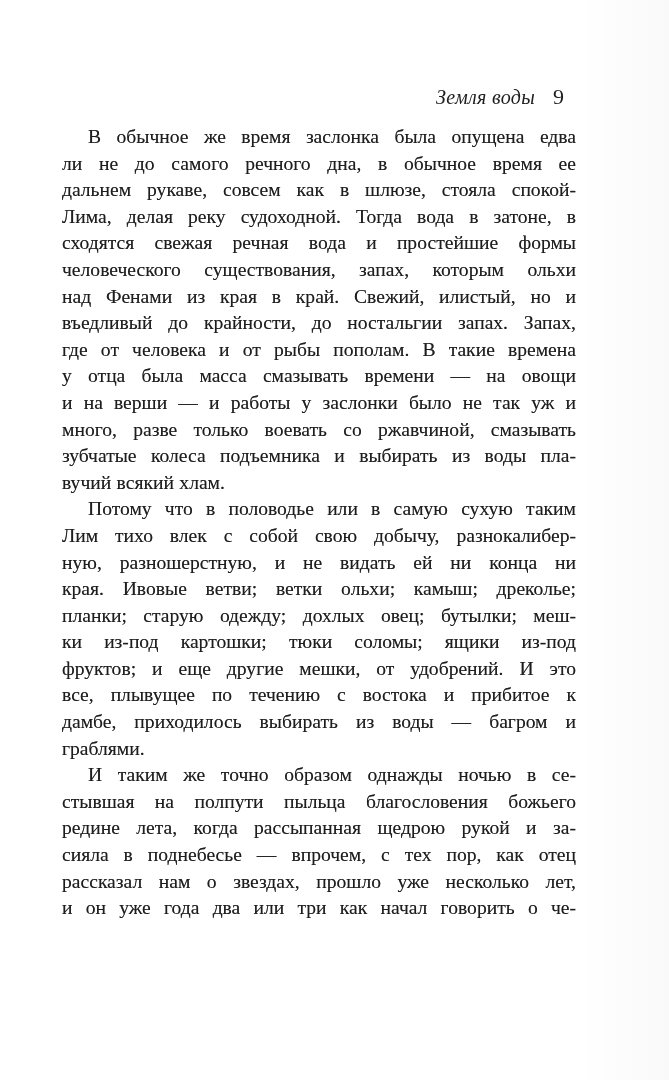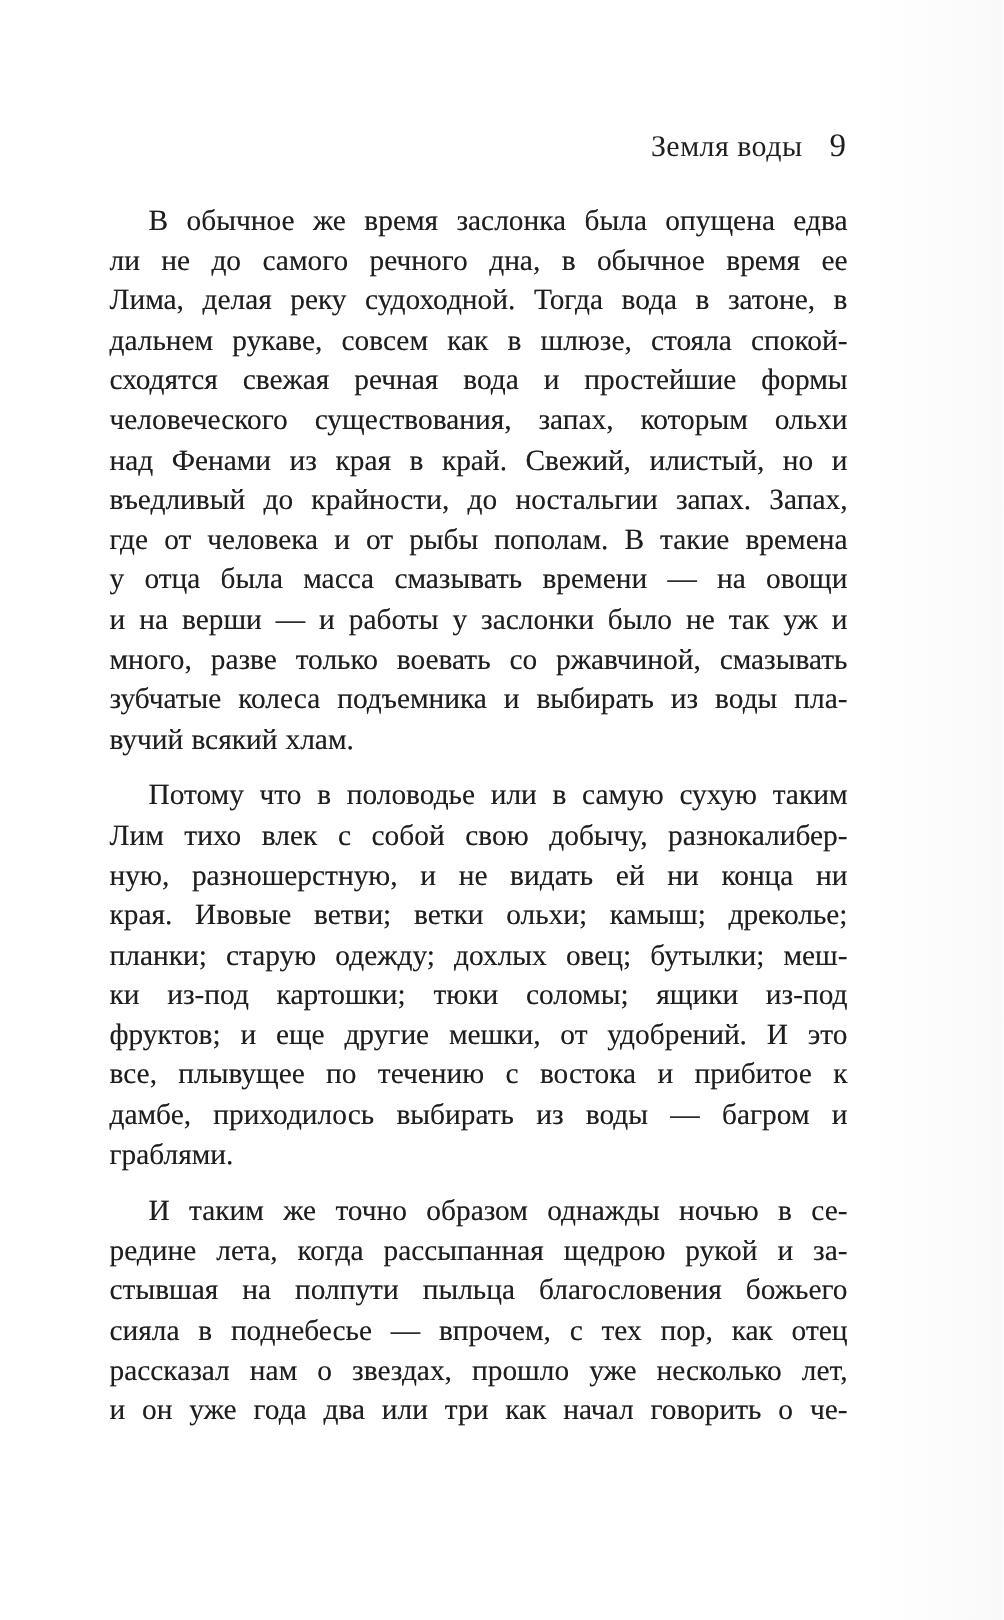--- a/index.html
+++ b/index.html
@@ -26,35 +26,36 @@
   .running-head {
     position: absolute;
     top: 84px;
     right: 105px;
     display: flex;
     align-items: baseline;
     gap: 18px;
     white-space: nowrap;
   }
   .running-title {
+    font-style: italic;
     font-size: 20px;
     letter-spacing: 0.3px;
   }
   .page-number {
     font-style: normal;
     font-size: 22px;
   }
   .text-block {
     position: absolute;
     left: 62px;
     top: 124px;
     width: 514px;
   }
   .paragraph {
-    margin: 11px;
+    margin: 0;
     padding: 0;
   }
   .line {
     font-size: 19.6px;
     line-height: 26.6px;
     text-align: justify;
     text-align-last: justify;
     word-spacing: 0.5px;
     white-space: normal;
     text-shadow: 0 0 0.4px rgba(20,20,20,0.5);
@@ -77,22 +78,22 @@
   <div class="running-head">
     <span class="running-title">Земля воды</span>
     <span class="page-number">9</span>
   </div>
 
   <div class="text-block">
 
     <div class="paragraph">
       <div class="line indent">В обычное же время заслонка была опущена едва</div>
       <div class="line">ли не до самого речного дна, в обычное время ее</div>
+      <div class="line">дальнем рукаве, совсем как в шлюзе, стояла спокой-</div>
       <div class="line">Лима, делая реку судоходной. Тогда вода в затоне, в</div>
-      <div class="line">дальнем рукаве, совсем как в шлюзе, стояла спокой-</div>
       <div class="line">сходятся свежая речная вода и простейшие формы</div>
       <div class="line">человеческого существования, запах, которым ольхи</div>
       <div class="line">над Фенами из края в край. Свежий, илистый, но и</div>
       <div class="line">въедливый до крайности, до ностальгии запах. Запах,</div>
       <div class="line">где от человека и от рыбы пополам. В такие времена</div>
       <div class="line">у отца была масса смазывать времени — на овощи</div>
       <div class="line">и на верши — и работы у заслонки было не так уж и</div>
       <div class="line">много, разве только воевать со ржавчиной, смазывать</div>
       <div class="line">зубчатые колеса подъемника и выбирать из воды пла-</div>
       <div class="line left">вучий всякий хлам.</div>
@@ -106,21 +107,21 @@
       <div class="line">планки; старую одежду; дохлых овец; бутылки; меш-</div>
       <div class="line">ки из-под картошки; тюки соломы; ящики из-под</div>
       <div class="line">фруктов; и еще другие мешки, от удобрений. И это</div>
       <div class="line">все, плывущее по течению с востока и прибитое к</div>
       <div class="line">дамбе, приходилось выбирать из воды — багром и</div>
       <div class="line left">граблями.</div>
     </div>
 
     <div class="paragraph">
       <div class="line indent">И таким же точно образом однажды ночью в се-</div>
+      <div class="line">стывшая на полпути пыльца благословения божьего</div>
       <div class="line">редине лета, когда рассыпанная щедрою рукой и за-</div>
-      <div class="line">стывшая на полпути пыльца благословения божьего</div>
       <div class="line">сияла в поднебесье — впрочем, с тех пор, как отец</div>
       <div class="line">рассказал нам о звездах, прошло уже несколько лет,</div>
       <div class="line">и он уже года два или три как начал говорить о че-</div>
     </div>
 
   </div>
 </div>
 
 </body></html>

